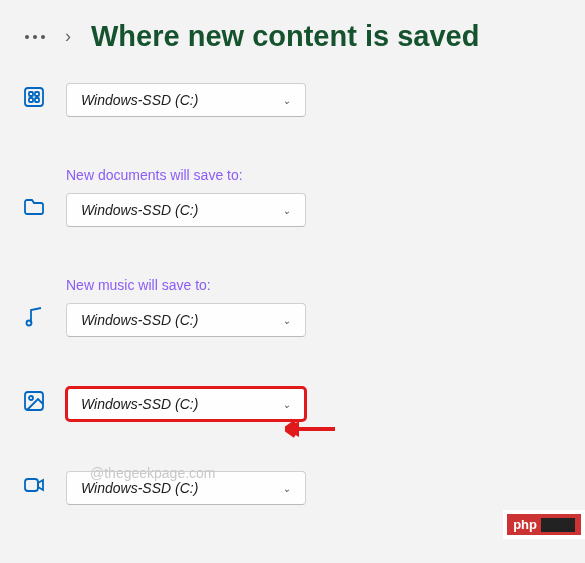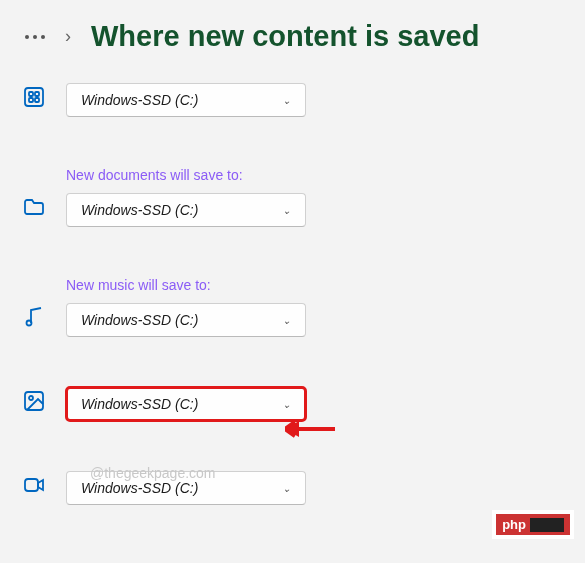--- a/index.html
+++ b/index.html
@@ -114,21 +114,21 @@
       position: absolute;
       left: 90px;
       top: 453px;
       color: #c8c8c8;
       font-size: 14px;
       pointer-events: none;
       margin-top: 12px;
     }
     .badge {
       position: absolute;
-      right: 11px;
+      right: 0;
       bottom: 24px;
       background: #fff;
       padding: 4px;
       display: flex;
       align-items: center;
     }
     .badge-inner {
       background: #cc3333;
       color: #fff;
       font-weight: bold;

